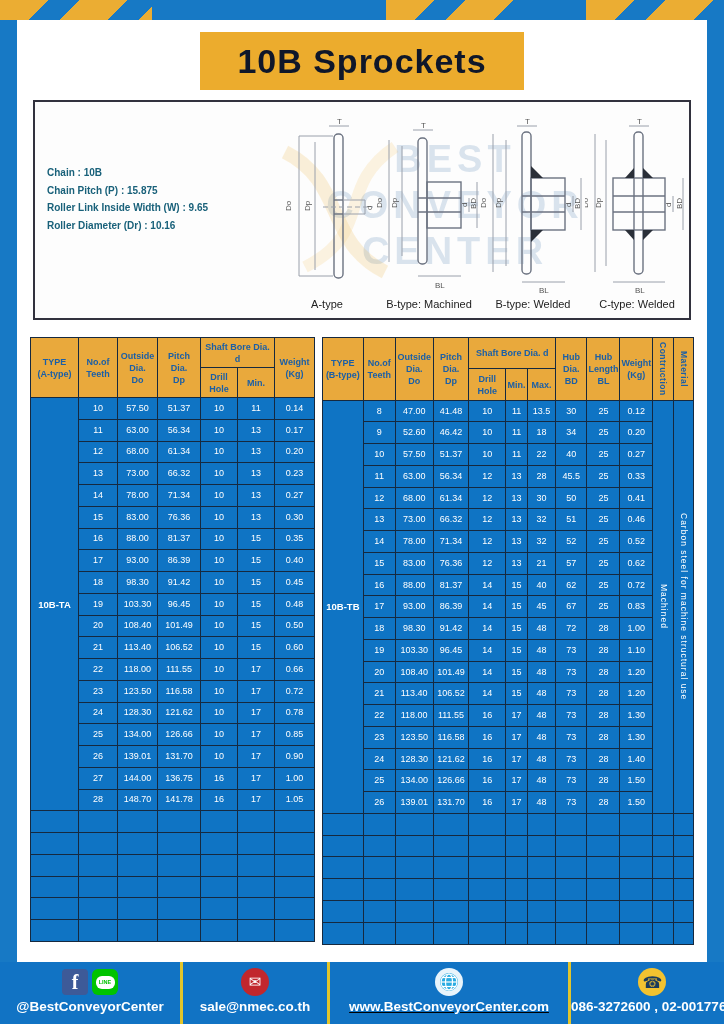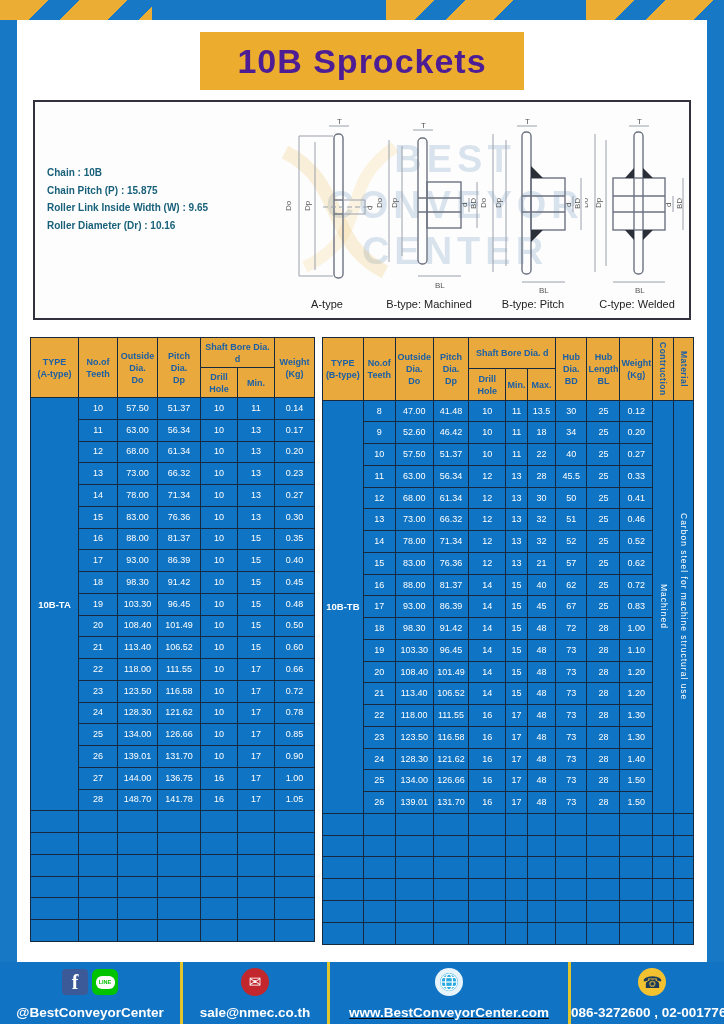--- a/index.html
+++ b/index.html
@@ -9,21 +9,21 @@
   .stripe-seg{position:absolute;top:0;height:20px;
       background:repeating-linear-gradient(135deg,#EBAD33 0 34px,rgba(0,0,0,0) 34px 56px);}
   .stripe-left{left:0;width:152px;}
   .stripe-mid{left:386px;width:132px;}
   .stripe-right{right:0;width:138px;}
   .white-area{position:absolute;left:17px;right:17px;top:20px;bottom:62px;background:#ffffff;}
 
   
   .banner{width:324px;height:58px;margin:12px auto 0;background:#ECAC2D;
           display:flex;align-items:center;justify-content:center;}
-  .banner-text{font-size:34px;font-weight:bold;color:#4c1d95;letter-spacing:1px;}
+  .banner-text{font-size:34px;font-weight:bold;color:#0f172a;letter-spacing:1px;}
 
   
   .spec-panel{margin:10px 16px 0;height:216px;border:2px solid #32323e;position:relative;
               display:flex;background:#fdfdfd;overflow:hidden;}
   .spec-col{width:238px;padding:62px 0 0 12px;position:relative;z-index:2;}
   .spec-line{font-size:10px;font-weight:bold;color:#19617A;line-height:17.5px;white-space:nowrap;}
   .watermark{position:absolute;left:255px;top:34px;width:330px;text-align:center;z-index:0;
              font-weight:bold;font-size:38px;line-height:46px;letter-spacing:5px;
              color:rgba(30,92,158,0.16);}
   .swirl{position:absolute;left:230px;top:20px;z-index:0;opacity:0.5;}
@@ -56,21 +56,21 @@
   .footer{position:absolute;left:0;bottom:0;width:724px;height:62px;background:#1173C4;
           display:flex;align-items:stretch;}
   .f-sec{display:flex;flex-direction:column;align-items:center;justify-content:flex-start;
          padding-top:4px;}
   .f-sec + .f-sec{border-left:3px solid #E2C52B;}
   .f-sec-social{flex:0 0 180px;}
   .f-sec-email{flex:0 0 144px;}
   .f-sec-web{flex:0 0 238px;text-decoration:underline;}
   .f-sec-phone{flex:1;}
   .f-icons{display:flex;gap:4px;align-items:center;height:32px;}
-  .f-label{color:#ffffff;font-weight:bold;font-size:13.5px;margin-top:7px;white-space:nowrap;}
+  .f-label{color:#ffffff;font-weight:bold;font-size:13.5px;margin-top:1px;white-space:nowrap;}
   .icon-fb{width:26px;height:26px;background:#3D5A98;border-radius:4px;color:#fff;
            display:flex;align-items:center;justify-content:center;
            font-family:"Liberation Serif",serif;font-weight:bold;font-size:20px;}
   .icon-line{width:26px;height:26px;background:#00C300;border-radius:6px;
              display:flex;align-items:center;justify-content:center;}
   .icon-line .bubble{width:19px;height:13px;background:#fff;border-radius:6px;
              display:flex;align-items:center;justify-content:center;
              color:#00C300;font-size:5.5px;font-weight:bold;letter-spacing:0;}
   .icon-mail{width:28px;height:28px;background:#C1272D;border-radius:50%;color:#fff;
              display:flex;align-items:center;justify-content:center;font-size:15px;}
@@ -171,21 +171,21 @@
             <text class="dtext" x="5" y="92" transform="rotate(-90 5 92)">Do</text>
             <line class="dline" x1="25" y1="24" x2="25" y2="150"></line>
             <text class="dtext" x="20" y="92" transform="rotate(-90 20 92)">Dp</text>
             <line class="dline" x1="92" y1="80" x2="92" y2="96"></line>
             <text class="dtext" x="90" y="91" transform="rotate(-90 90 91)">d</text>
             <line class="dline" x1="100" y1="62" x2="100" y2="114"></line>
             <text class="dtext" x="99" y="93" transform="rotate(-90 99 93)">BD</text>
             <line class="dline" x1="41" y1="166" x2="84" y2="166"></line>
             <text class="dtext" x="58" y="177">BL</text>
           </svg>
-          <div class="diag-label">B-type: Pitch</div>
+          <div class="diag-label">B-type: Welded</div>
         </div>
 
         <div class="diag">
           <svg width="104" height="180" viewBox="0 0 104 180">
             <line class="dline" x1="44" y1="10" x2="64" y2="10"></line>
             <text class="dtext" x="52" y="8">T</text>
             <rect class="dplate" x="49" y="16" width="9" height="142" rx="4"></rect>
             <rect class="dplate" x="28" y="62" width="52" height="52"></rect>
             <polygon class="dweld" points="49,62 40,62 49,52"></polygon>
             <polygon class="dweld" points="58,62 68,62 58,52"></polygon>

